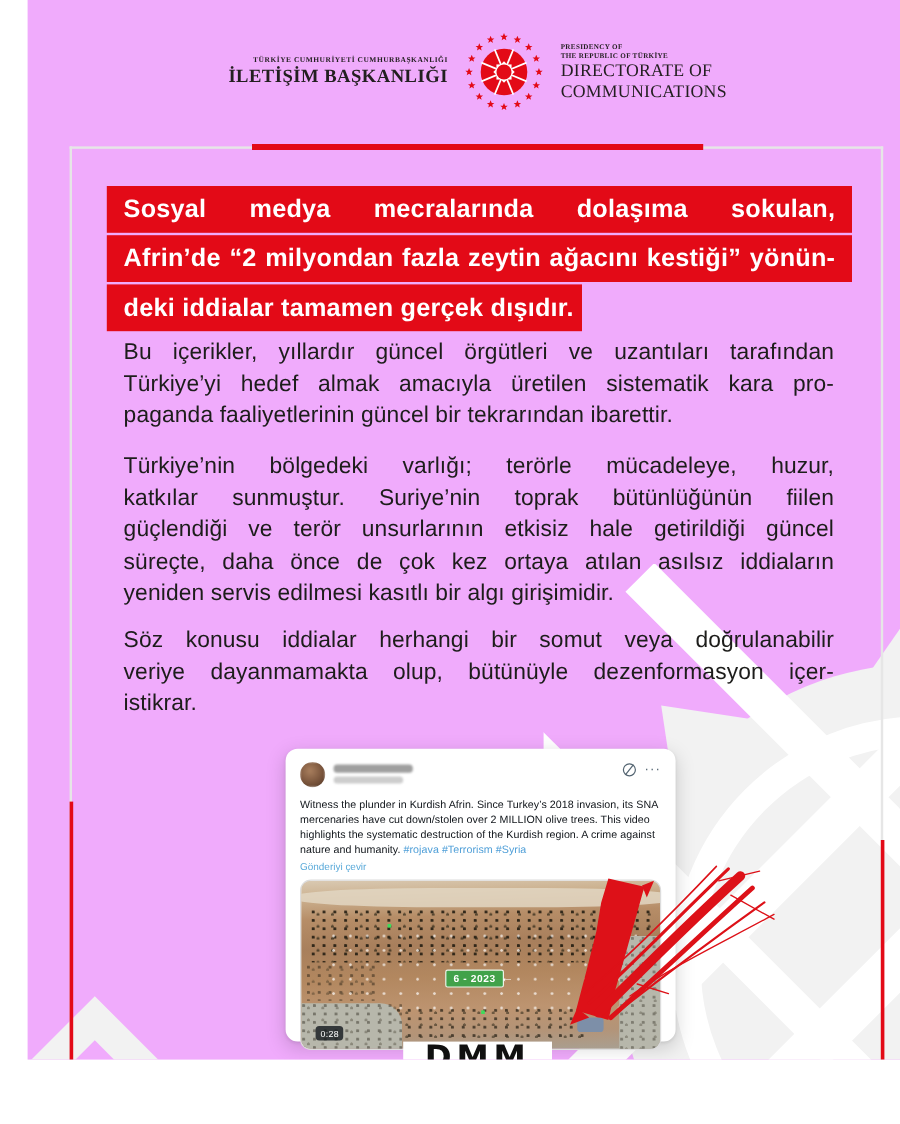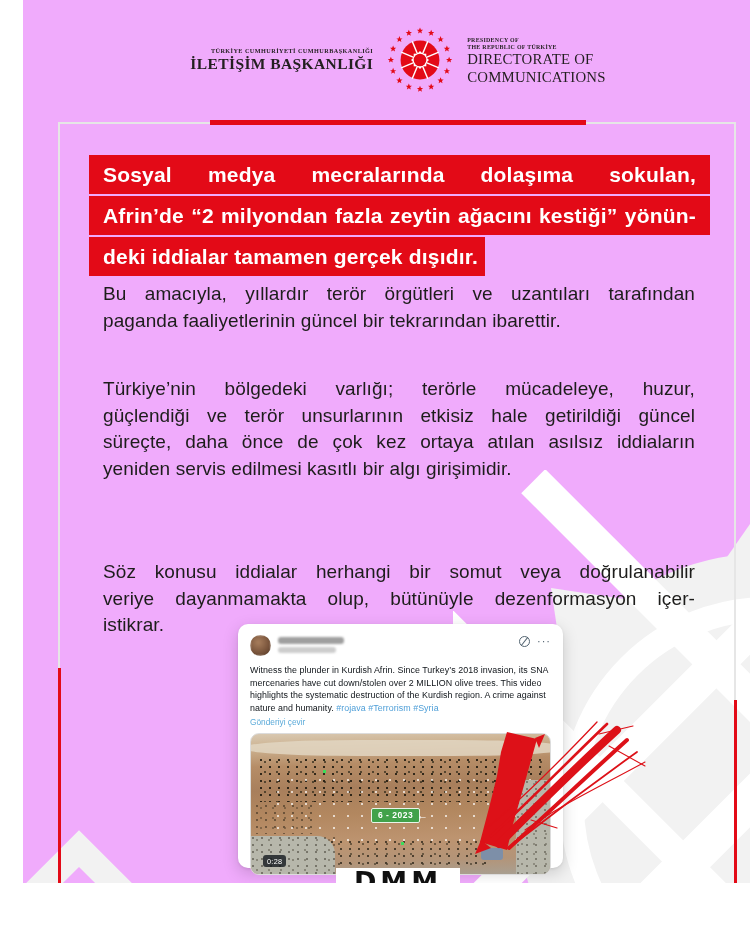--- a/index.html
+++ b/index.html
@@ -32,21 +32,21 @@
   .headline{position:absolute;left:66px;top:155px;z-index:3;}
   .bar{background:#e30a17;color:#ffffff;font-weight:700;font-size:21px;height:39px;line-height:39px;
        padding:0 14px;box-sizing:border-box;margin-bottom:2px;letter-spacing:.2px;white-space:nowrap;}
   .bar.w1{width:621px;text-align:justify;text-align-last:justify;white-space:normal;overflow:hidden;}
   .bar.w3{width:396px;}
 
   
   .para{position:absolute;left:80px;width:592px;color:#1d1d1b;font-size:19px;z-index:3;}
   .jline{line-height:26.5px;text-align:justify;text-align-last:justify;white-space:nowrap;letter-spacing:.1px;}
   .jline.jlast{text-align-last:left;}
-  .p1{top:281px;} .p2{top:376px;} .p3{top:559px;}
+  .p1{top:281px;} .p2{top:376px;} .p3{top:521px;}
 
   
   .tweet{position:absolute;left:215px;top:624px;width:325px;height:244px;background:#fff;border-radius:10px;
          box-shadow:0 5px 16px rgba(0,0,0,.17), 0 1px 3px rgba(0,0,0,.08);z-index:4;padding:11px 12px;box-sizing:border-box;}
   .trow{display:flex;align-items:flex-start;}
   .avatar{width:21px;height:21px;border-radius:50%;overflow:hidden;flex:0 0 auto;}
   .avatar .blurfill{width:100%;height:100%;background:radial-gradient(circle at 40% 35%, #a97f5e 0%, #7a553c 55%, #4e3424 100%);filter:blur(1px);}
   .tnames{margin-left:7px;margin-top:2px;flex:1;}
   .namebar{width:66px;height:6.5px;border-radius:3px;background:#9f9f9f;filter:blur(1px);}
   .handlebar{width:58px;height:5.5px;border-radius:3px;background:#cdcdcd;filter:blur(1px);margin-top:3.5px;}
@@ -173,25 +173,27 @@
   <div class="red-bottom-l"></div>
   <div class="red-bottom-r"></div>
 
   <div class="headline">
     <div class="bar w1">Sosyal medya mecralarında dolaşıma sokulan, Türkiye’nin</div>
     <div class="bar w1">Afrin’de “2 milyondan fazla zeytin ağacını kestiği” yönün-</div>
     <div class="bar w3">deki iddialar tamamen gerçek dışıdır.</div>
   </div>
 
   <div class="para p1">
-      <div class="jline">Bu amacıyla, yıllardır terör örgütleri ve uzantıları tarafından</div>
+      <div class="jline">Bu içerikler, yıllardır güncel örgütleri ve uzantıları tarafından</div>
+      <div class="jline">Türkiye’yi hedef almak amacıyla üretilen sistematik kara pro-</div>
       <div class="jline jlast">paganda faaliyetlerinin güncel bir tekrarından ibarettir.</div>
     </div>
   <div class="para p2">
       <div class="jline">Türkiye’nin bölgedeki varlığı; terörle mücadeleye, huzur,</div>
+      <div class="jline">katkılar sunmuştur. Suriye’nin toprak bütünlüğünün fiilen</div>
       <div class="jline">güçlendiği ve terör unsurlarının etkisiz hale getirildiği güncel</div>
       <div class="jline">süreçte, daha önce de çok kez ortaya atılan asılsız iddiaların</div>
       <div class="jline jlast">yeniden servis edilmesi kasıtlı bir algı girişimidir.</div>
     </div>
   <div class="para p3">
       <div class="jline">Söz konusu iddialar herhangi bir somut veya doğrulanabilir</div>
       <div class="jline">veriye dayanmamakta olup, bütünüyle dezenformasyon içer-</div>
       <div class="jline jlast">istikrar.</div>
     </div>
 

